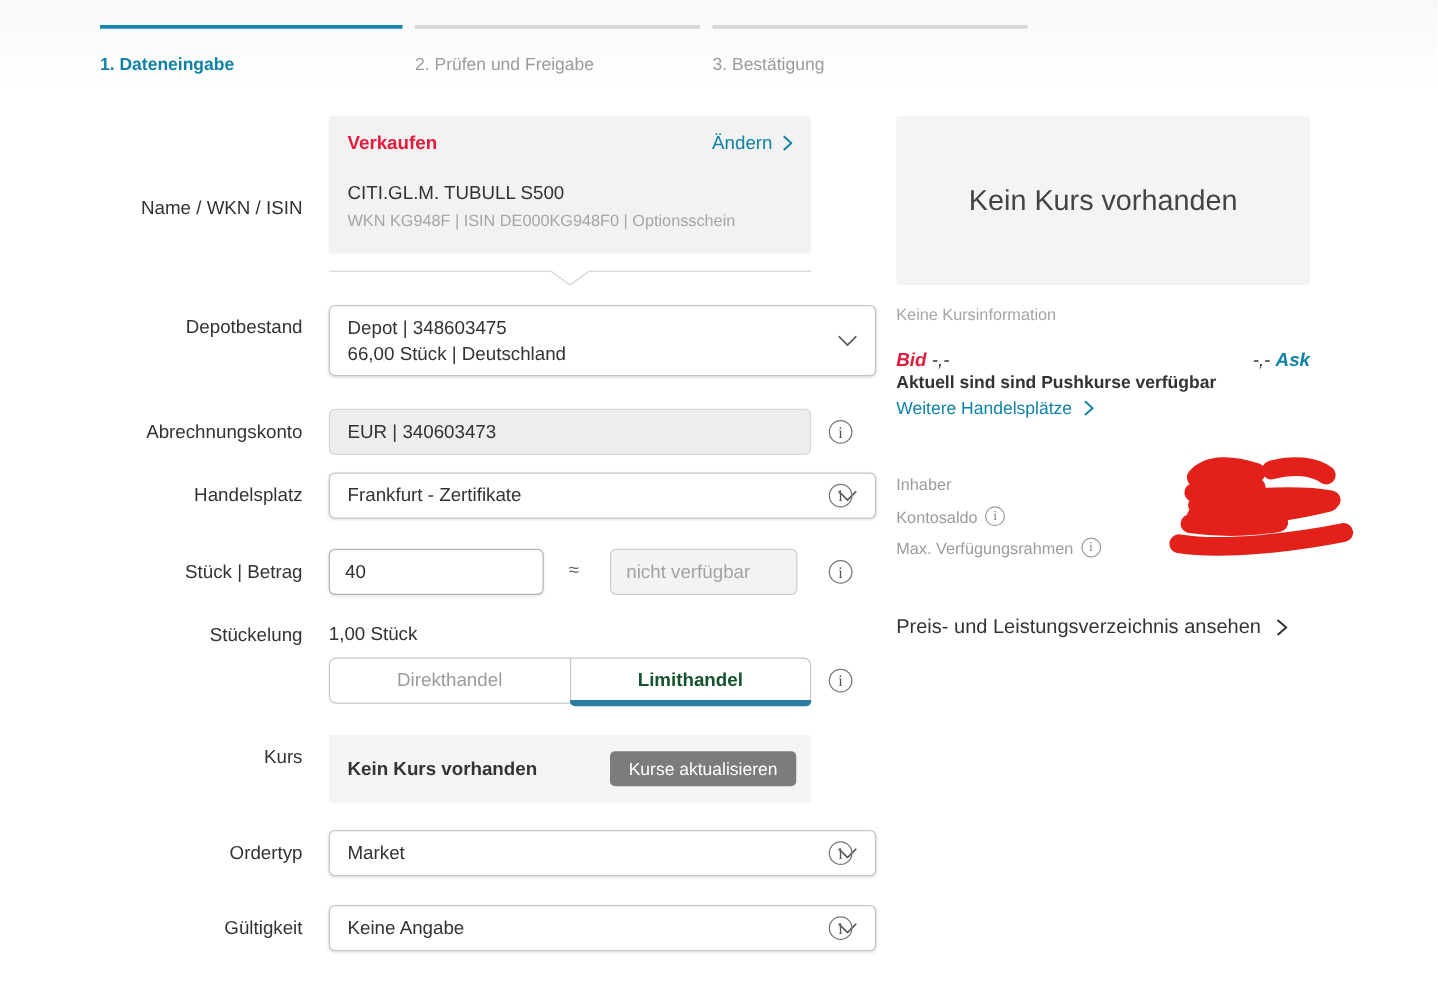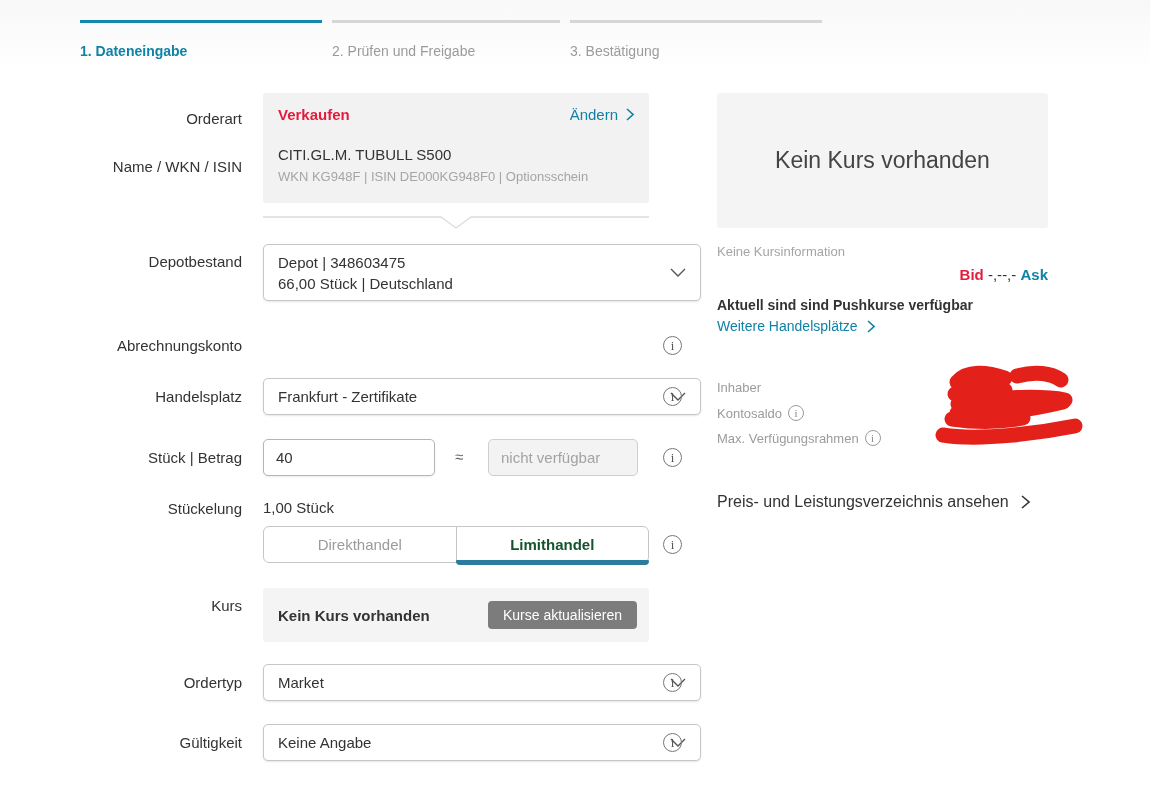--- a/index.html
+++ b/index.html
@@ -50,21 +50,21 @@
 
   .kursbox{position:absolute;left:263px;top:588px;width:386px;height:54px;background:#f4f4f4;border-radius:3px;display:flex;align-items:center;box-sizing:border-box;padding:0 12px 0 15px;}
   .kurs-status{font-weight:bold;font-size:15px;color:#333;}
   .kursbtn{margin-left:auto;background:#7c7c7c;color:#fff;border:none;border-radius:4px;font-size:14px;padding:6px 15px;font-family:"Liberation Sans",sans-serif;cursor:pointer;}
 
   .infoicon{position:absolute;left:663px;width:19px;height:19px;border:1px solid #777;border-radius:50%;box-sizing:border-box;display:flex;align-items:center;justify-content:center;font-family:"Liberation Serif",serif;font-size:13px;color:#555;cursor:pointer;}
 
   
   .noquotebox{position:absolute;left:717px;top:93px;width:331px;height:135px;background:#f4f4f4;border-radius:3px;display:flex;align-items:center;justify-content:center;font-size:23px;color:#444;}
   .kursinfo{position:absolute;left:717px;top:244px;font-size:13px;color:#a5a5a5;}
-  .bidask{position:absolute;left:717px;top:266px;width:331px;display:flex;justify-content:flex-end;font-size:15px;}
+  .bidask{position:absolute;left:717px;top:280px;width:331px;display:flex;justify-content:space-between;font-size:15px;font-style:italic;}
   .bid-l{color:#e31b3c;font-weight:bold;}
   .ask-l{color:#0f82a6;font-weight:bold;}
   .dash{color:#333;}
   .pushnotice{position:absolute;left:717px;top:297px;font-size:14px;font-weight:bold;color:#333;}
   .venueslink{position:absolute;left:717px;top:318px;font-size:14px;color:#0f82a6;display:flex;align-items:center;gap:9px;cursor:pointer;}
   .acct{position:absolute;left:717px;font-size:13px;color:#9b9b9b;display:flex;align-items:center;gap:6px;}
   .acct .mini-info{width:16px;height:16px;border:1px solid #9b9b9b;border-radius:50%;box-sizing:border-box;display:flex;align-items:center;justify-content:center;font-family:"Liberation Serif",serif;font-size:11px;color:#8a8a8a;cursor:pointer;}
   .pricelink{position:absolute;left:717px;top:493px;font-size:16px;color:#333;display:flex;align-items:center;gap:12px;cursor:pointer;}
   .scribble{position:absolute;left:925px;top:360px;}
 </style>
@@ -81,21 +81,20 @@
     <div class="step s2">
       <div class="bar"></div>
       <div class="steplabel">2. Prüfen und Freigabe</div>
     </div>
     <div class="step s3">
       <div class="bar"></div>
       <div class="steplabel">3. Bestätigung</div>
     </div>
   </div>
 
-  <div class="lbl" style="top:110px">Orderart</div>
   <div class="lbl" style="top:158px">Name / WKN / ISIN</div>
   <div class="lbl" style="top:253px">Depotbestand</div>
   <div class="lbl" style="top:337px">Abrechnungskonto</div>
   <div class="lbl" style="top:388px">Handelsplatz</div>
   <div class="lbl" style="top:449px">Stück | Betrag</div>
   <div class="lbl" style="top:500px">Stückelung</div>
   <div class="lbl" style="top:597px">Kurs</div>
   <div class="lbl" style="top:674px">Ordertyp</div>
   <div class="lbl" style="top:734px">Gültigkeit</div>
 
@@ -120,20 +119,23 @@
   <div class="selectbox two-line" style="top:244px">
     <div class="lines">
       <div>Depot | 348603475</div>
       <div>66,00 Stück | Deutschland</div>
     </div>
     <svg class="chev" width="16" height="9" viewBox="0 0 16 9">
         <polyline points="1,1 8,8 15,1" fill="none" stroke="#555" stroke-width="1.4"></polyline>
       </svg>
   </div>
 
+  <div class="disabledfield" style="top:327px">
+    <span>EUR | 340603473</span>
+  </div>
   <div class="infoicon" style="top:336px">i</div>
 
   <div class="selectbox sb-h37" style="top:378px">
     <span>Frankfurt - Zertifikate</span>
     <svg class="chev" width="16" height="9" viewBox="0 0 16 9">
         <polyline points="1,1 8,8 15,1" fill="none" stroke="#555" stroke-width="1.4"></polyline>
       </svg>
   </div>
   <div class="infoicon" style="top:387px">i</div>
 

